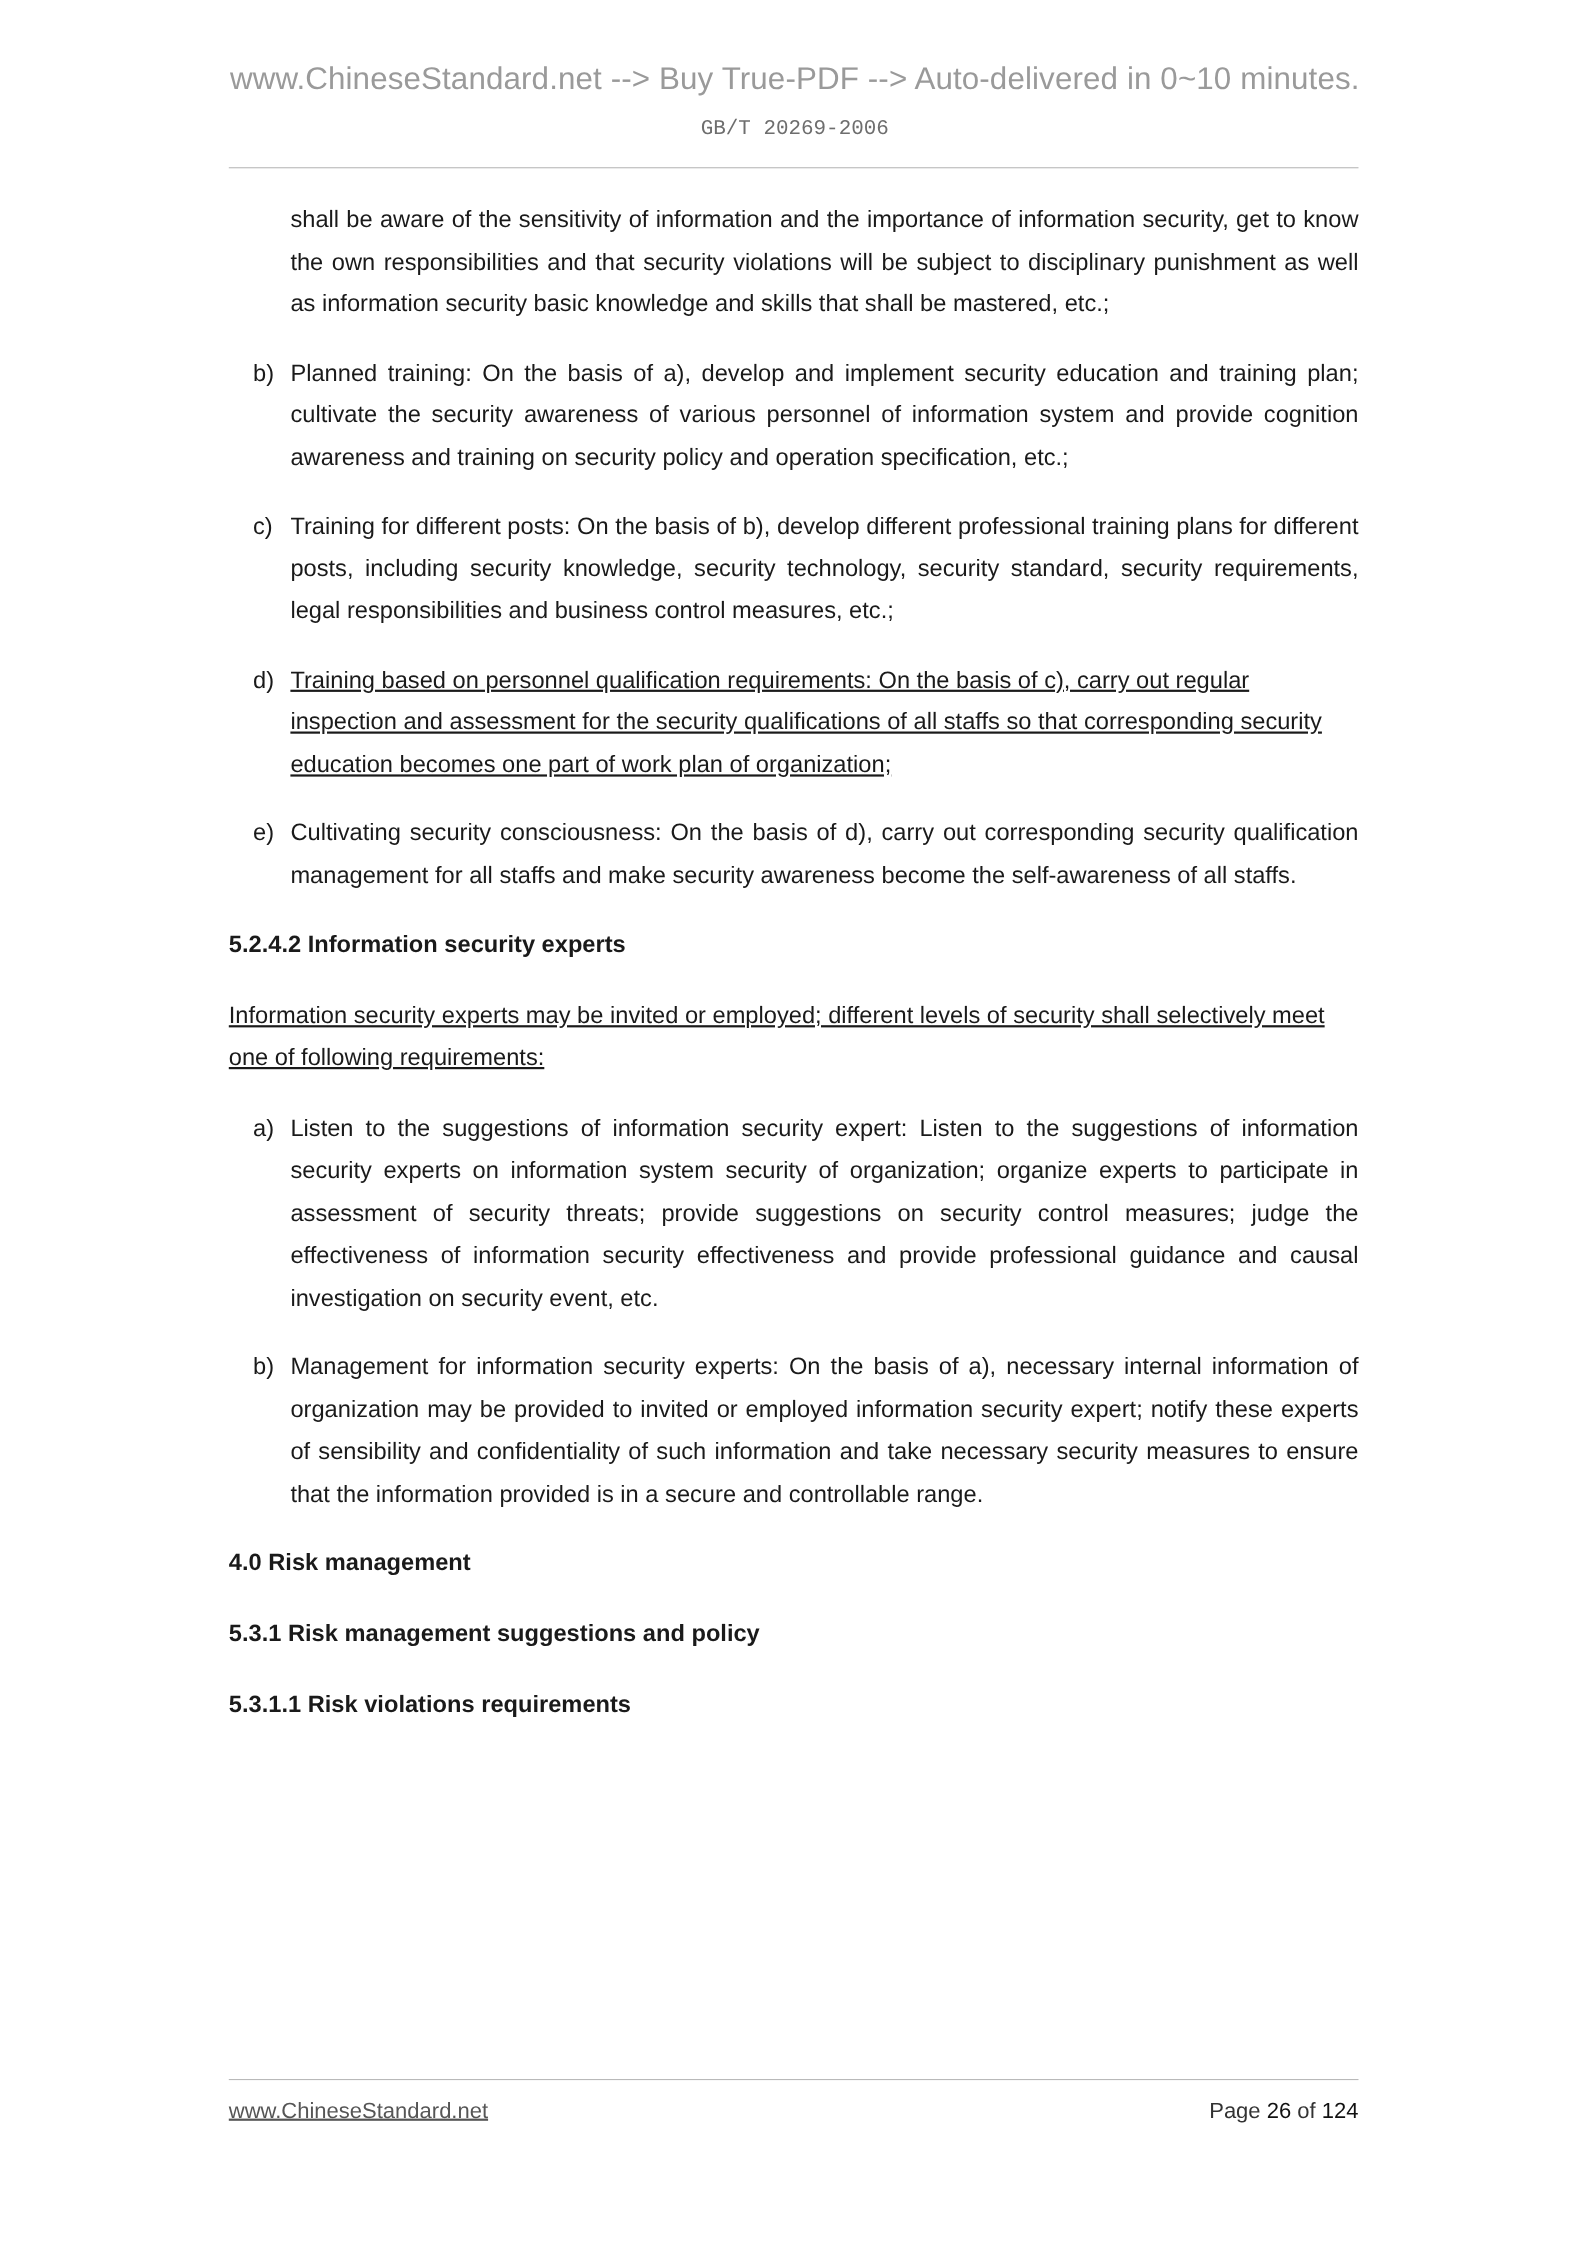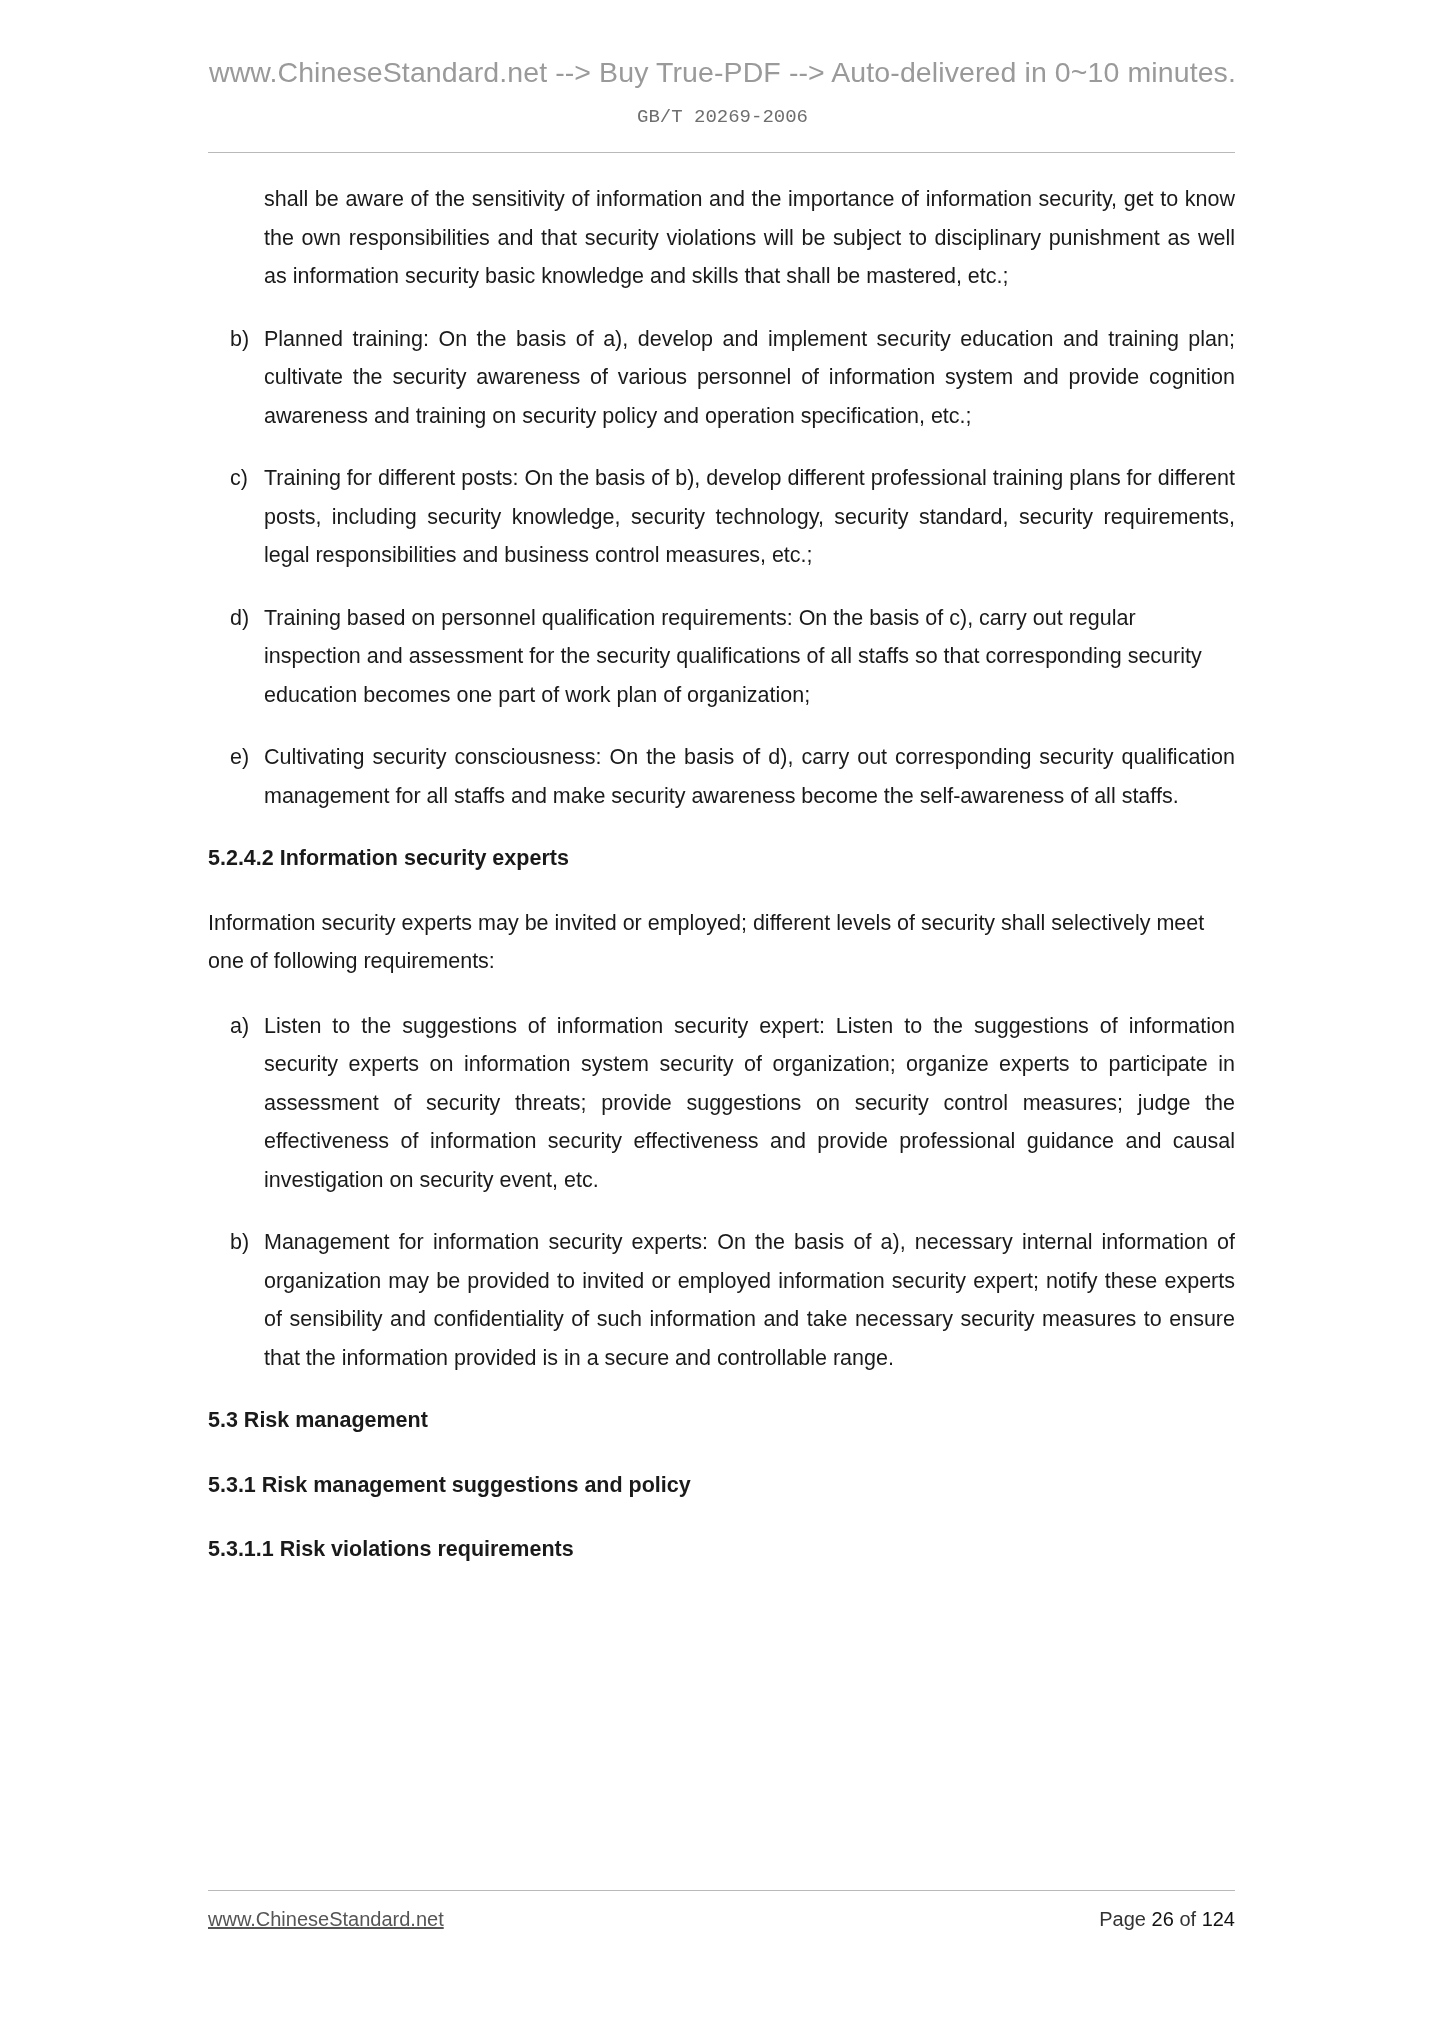--- a/index.html
+++ b/index.html
@@ -89,20 +89,21 @@
     line-height: 38.5px;
     margin-bottom: 26px;
     margin-top: 16px;
   }
   .para {
     margin-bottom: 26px;
     margin-top: 16px;
   }
   .nojustify {
     text-align: left;
+    text-decoration: underline;
   }
   .footer-rule {
     position: absolute;
     top: 1890px;
     left: 208px;
     width: 1027px;
     height: 1px;
     background: #b9b9b9;
   }
   .footer {
@@ -172,21 +173,21 @@
     <div class="list-item">
       <span class="marker">a)</span>
       <p>Listen to the suggestions of information security expert: Listen to the suggestions of information security experts on information system security of organization; organize experts to participate in assessment of security threats; provide suggestions on security control measures; judge the effectiveness of information security effectiveness and provide professional guidance and causal investigation on security event, etc.</p>
     </div>
 
     <div class="list-item">
       <span class="marker">b)</span>
       <p>Management for information security experts: On the basis of a), necessary internal information of organization may be provided to invited or employed information security expert; notify these experts of sensibility and confidentiality of such information and take necessary security measures to ensure that the information provided is in a secure and controllable range.</p>
     </div>
 
-    <div class="heading">5.3 Risk management</div>
+    <div class="heading">4.0 Risk management</div>
     <div class="heading">5.3.1 Risk management suggestions and policy</div>
     <div class="heading">5.3.1.1 Risk violations requirements</div>
 
   </div>
 
   <div class="footer-rule"></div>
   <div class="footer">
     <span class="footer-left">www.ChineseStandard.net</span>
     <span class="footer-right"><span>Page</span> <b>26</b> <span>of</span> <b>124</b></span>
   </div>

